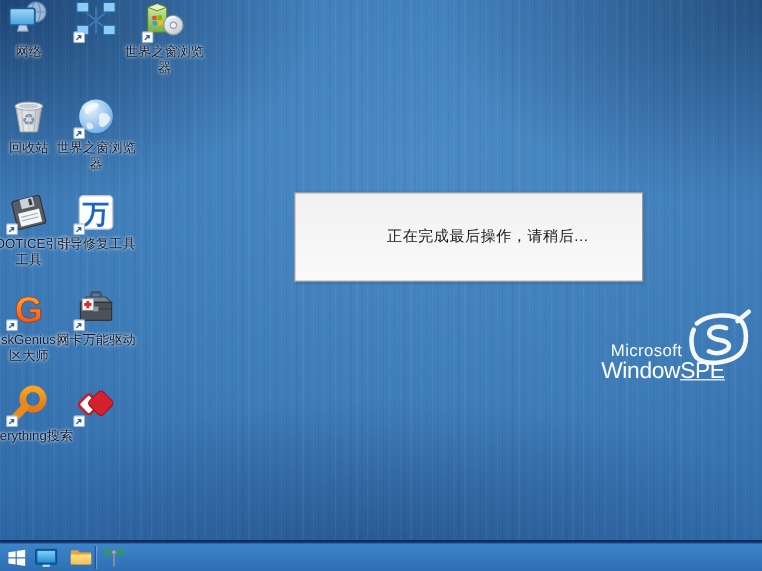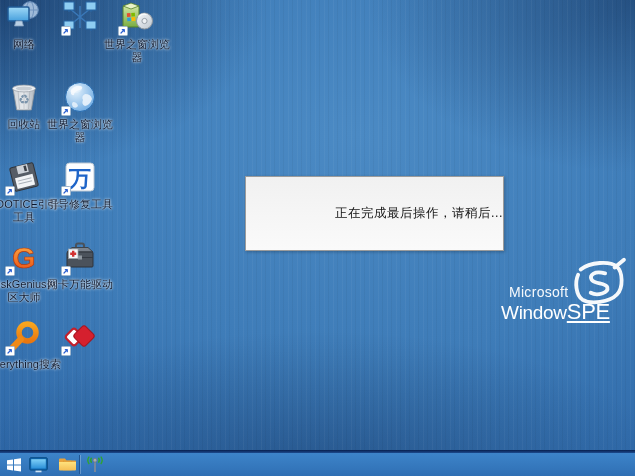--- a/index.html
+++ b/index.html
@@ -30,33 +30,33 @@
   .sc{position:absolute;left:-2px;bottom:0;width:10px;height:10px;}
   .lbl{
     position:relative;left:50%;transform:translateX(-50%);
     width:76px;margin-top:2px;font-size:11px;line-height:12.5px;
     color:#07152e;
     text-shadow:0 0 3px rgba(255,255,255,.95),0 0 1px rgba(255,255,255,.8);
     word-break:normal;overflow-wrap:break-word;
   }
   
   .dialog{
-    position:absolute;left:245px;top:176px;width:257px;height:73px;
+    position:absolute;left:245px;top:160px;width:257px;height:73px;
     background:linear-gradient(180deg,#f1f1f1,#fafafa);
     border:1px solid #9b9b9b;box-shadow:1px 1px 3px rgba(0,0,0,.25);
-    display:flex;align-items:center;justify-content:flex-end;
+    display:flex;align-items:center;justify-content:center;padding-left:32px;
   }
   .dialog-text{font-size:12.5px;color:#141414;letter-spacing:.5px;}
   
   .brand{position:absolute;left:501px;top:262px;width:134px;height:78px;color:#fff;}
   .brand .emblem{position:absolute;right:2px;top:-4px;width:68px;height:52px;transform:rotate(-5deg);opacity:.95;}
   .brand .ms{position:absolute;left:8px;top:22px;font-size:14px;letter-spacing:.3px;opacity:.96;text-align:center;}
   .brand .wp{position:absolute;left:0;top:37px;white-space:nowrap;letter-spacing:-.3px;}
   .brand .wp .lg{font-size:19px;}
-  .brand .wp .sm{font-size:22px;text-decoration:underline;}
+  .brand .wp .sm{font-size:19px;text-decoration:underline;}
   
   .tb-top{position:absolute;left:0;bottom:23px;width:635px;height:3px;
     background:linear-gradient(180deg,#081f4e,#1d4b8e);}
   .taskbar{position:absolute;left:0;bottom:0;width:635px;height:23px;
     background:linear-gradient(180deg,#3d84c9,#2f6fb4);}
   .tbtn{position:absolute;top:0;height:23px;width:26px;display:flex;
     align-items:center;justify-content:center;cursor:pointer;}
   .tb-sep{position:absolute;top:2px;left:79px;height:19px;width:1px;
     background:#1f5594;box-shadow:1px 0 0 rgba(255,255,255,.25);}
 </style>

